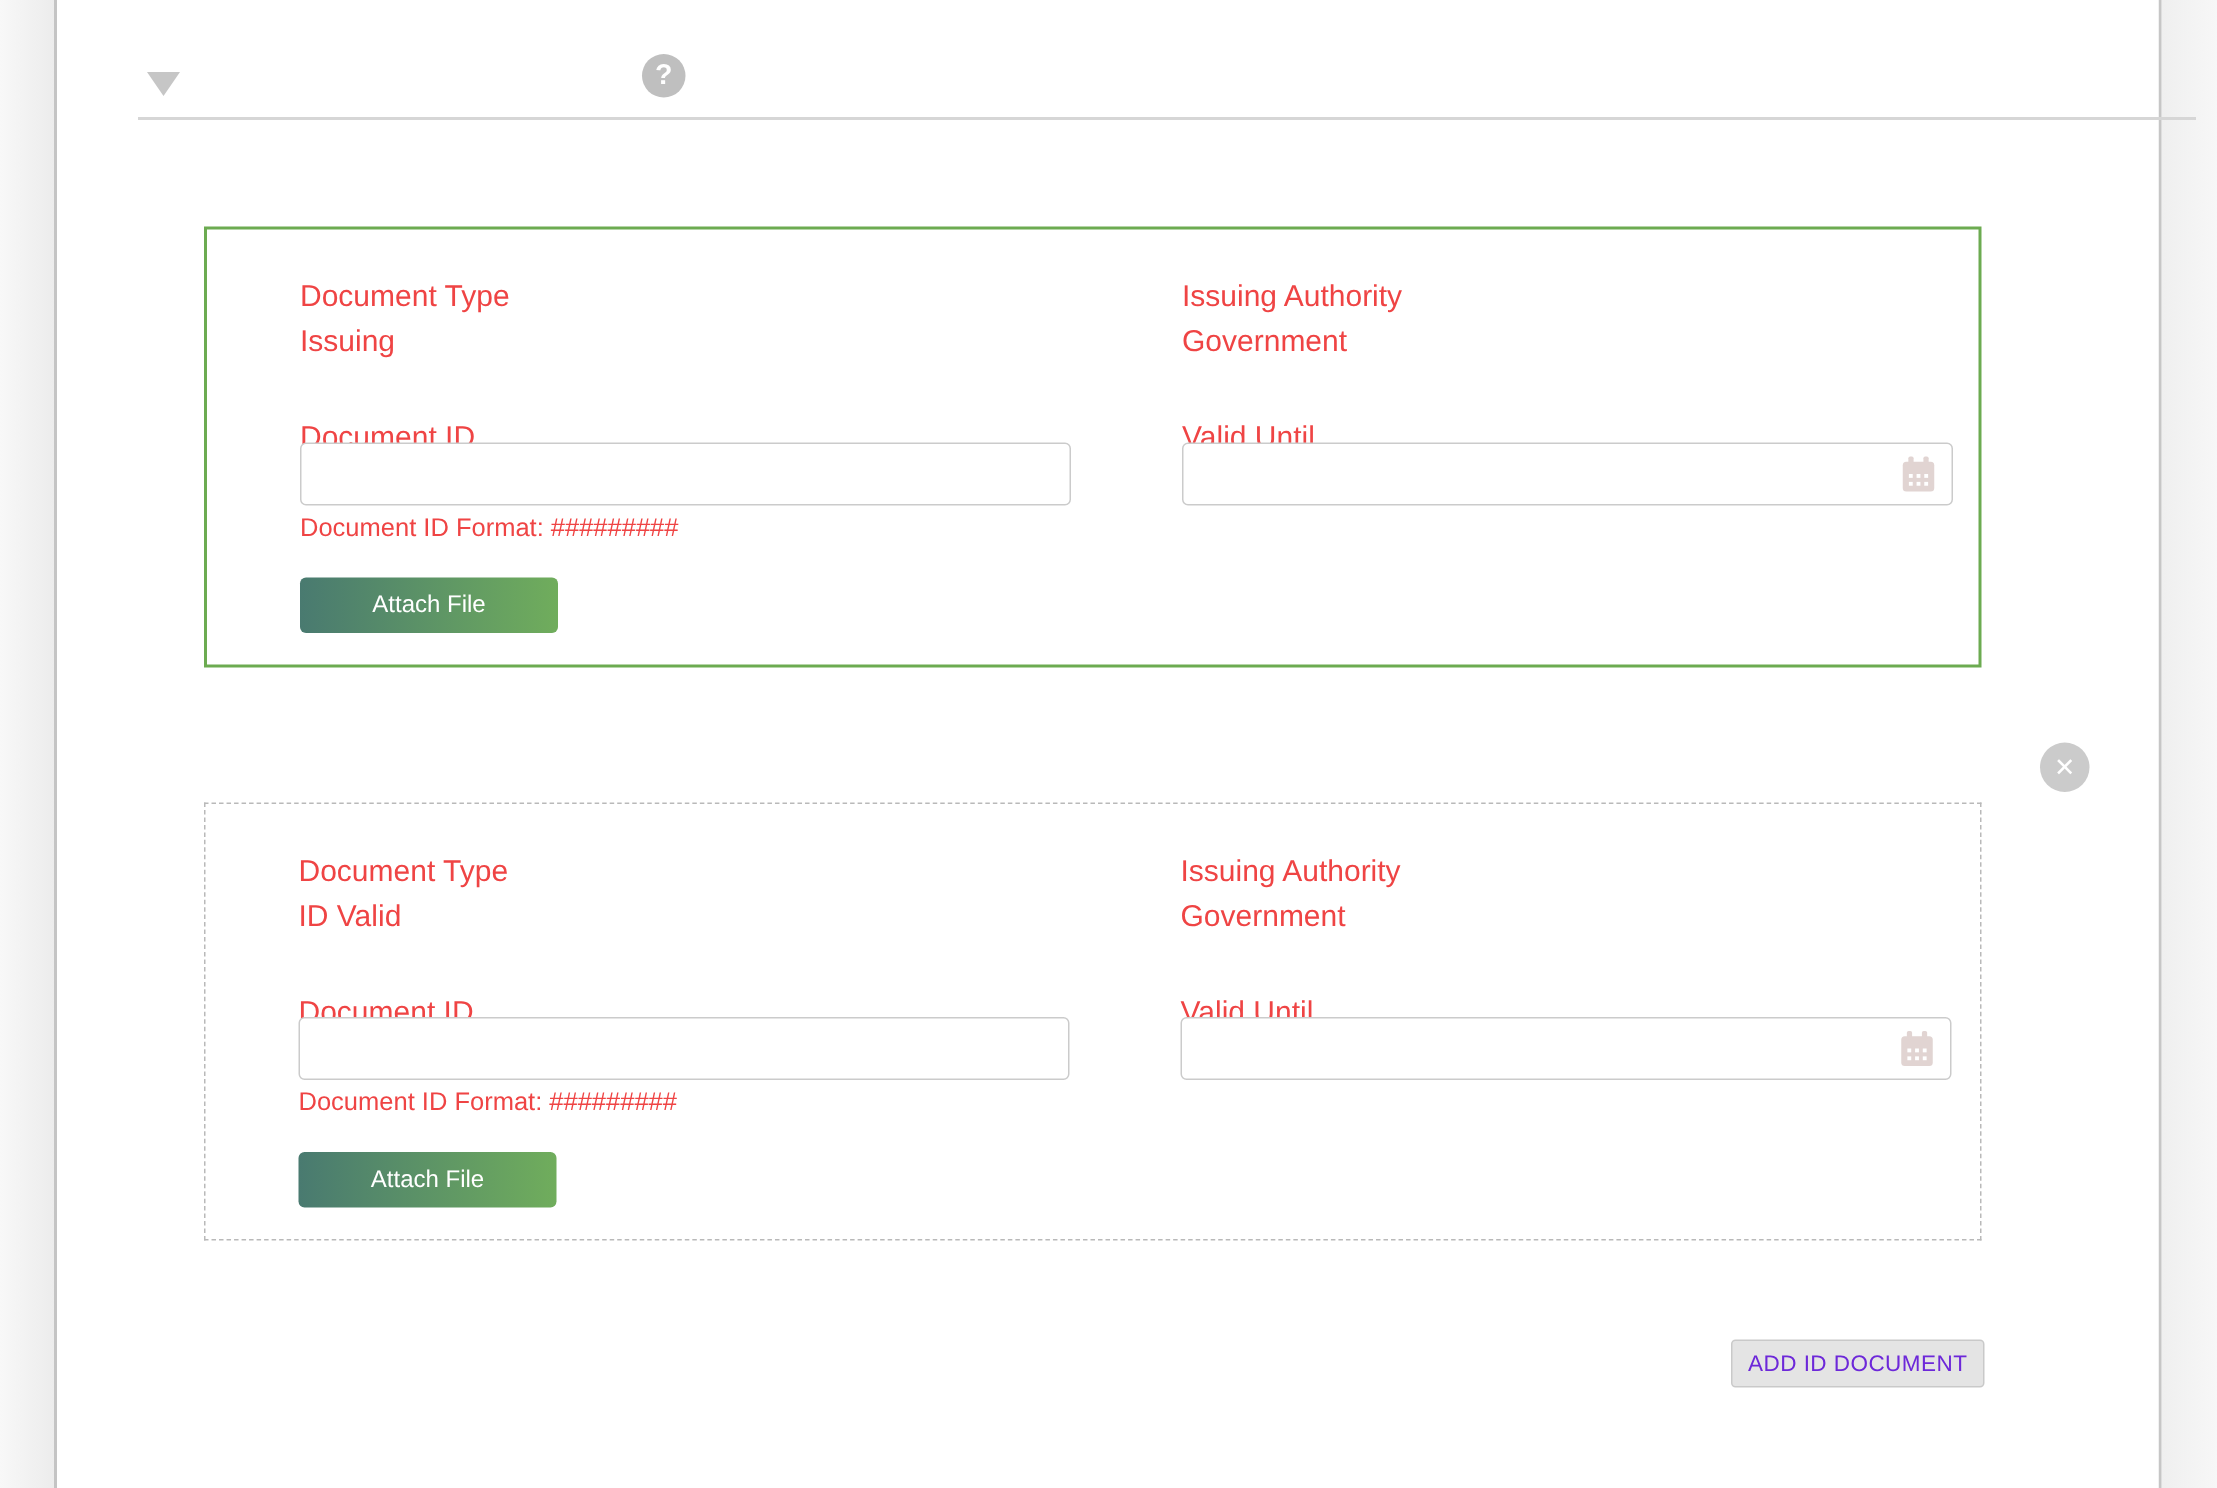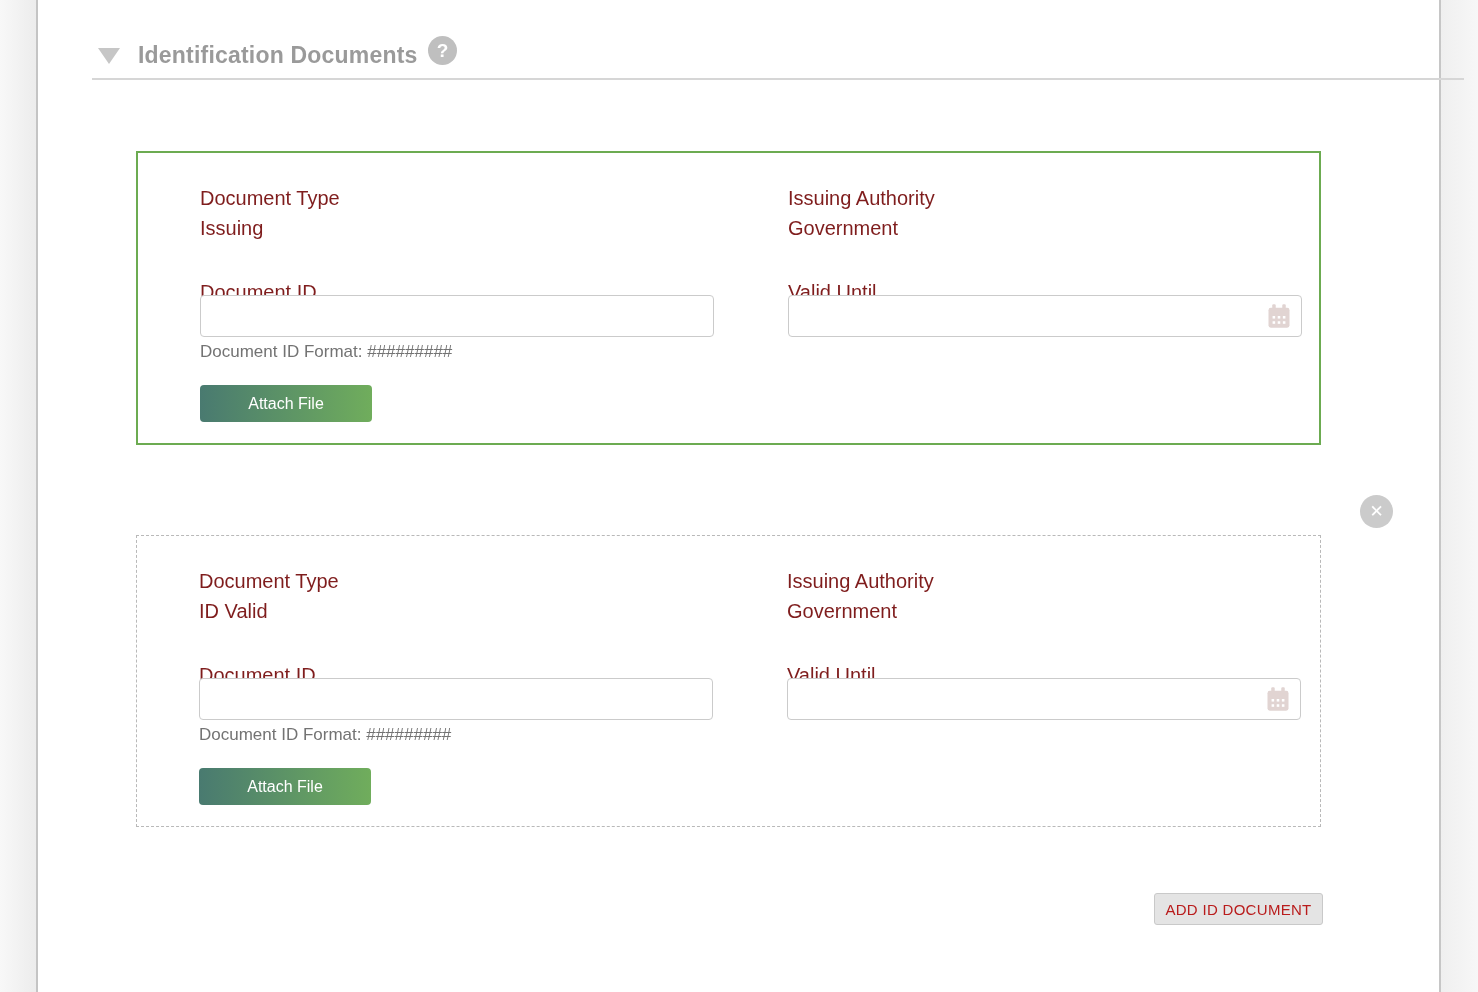--- a/index.html
+++ b/index.html
@@ -60,21 +60,21 @@
   .doc-card.active {
     top: 151px; height: 294px;
     border: 2px solid #6cab51;
   }
   .doc-card.inactive {
     top: 535px; height: 292px;
     border: 1px dashed #b9b9b9;
   }
   .fld-label, .fld-value {
     position: absolute;
-    font-size: 20px; color: #7f1d1d; line-height: 24px;
+    font-size: 20px; color: #ef4444; line-height: 24px;
     white-space: nowrap;
   }
   .col-l { left: 62px; }
   .col-r { left: 650px; }
   .row-type  { top: 33px; }
   .row-value { top: 63px; }
   .row-lbl2  { top: 127px; }
   .text-input {
     position: absolute; top: 142px;
     width: 514px; height: 42px;
@@ -86,21 +86,21 @@
   .input-wrap {
     position: absolute; top: 142px; width: 514px; height: 42px;
   }
   .input-wrap .text-input { position: absolute; left: 0; top: 0; width: 514px; height: 42px; }
   .calendar-icon {
     position: absolute; right: 9px; top: 7px;
     width: 28px; height: 28px; cursor: pointer;
   }
   .format-hint {
     position: absolute; left: 62px; top: 189px;
-    font-size: 17px; color: #737373; white-space: nowrap;
+    font-size: 17px; color: #ef4444; white-space: nowrap;
   }
   .attach-btn {
     position: absolute; left: 62px; top: 232px;
     width: 172px; height: 37px;
     border: none; border-radius: 4px;
     background: linear-gradient(90deg, #497a70, #70ad5c);
     color: #ffffff; font-size: 16px;
     font-family: "Liberation Sans", "DejaVu Sans", sans-serif;
     cursor: pointer;
   }
@@ -112,35 +112,34 @@
     background: #cbcbcb; color: #ffffff;
     font-size: 17px; font-weight: bold;
     display: flex; align-items: center; justify-content: center;
     cursor: pointer;
   }
   .add-btn {
     position: absolute; left: 1114px; top: 893px;
     width: 169px; height: 32px;
     background: #e4e4e4;
     border: 1px solid #c9c9c9; border-radius: 3px;
-    color: #b91c1c; font-size: 15px; letter-spacing: 0.3px;
+    color: #6d28d9; font-size: 15px; letter-spacing: 0.3px;
     font-family: "Liberation Sans", "DejaVu Sans", sans-serif;
     cursor: pointer;
   }
 </style>
 </head>
 <body>
 
 <div class="gutter-left"></div>
 <div class="gutter-right"></div>
 
 <div class="panel">
 
   <div class="collapse-triangle"></div>
-  <div class="section-title">Identification Documents</div>
   <div class="help-icon">?</div>
   <div class="header-rule"></div>
 
   <div class="doc-card active">
     <div class="fld-label col-l row-type">Document Type</div>
     <div class="fld-value col-l row-value">Issuing</div>
 
     <div class="fld-label col-r row-type">Issuing Authority</div>
     <div class="fld-value col-r row-value">Government</div>
 

